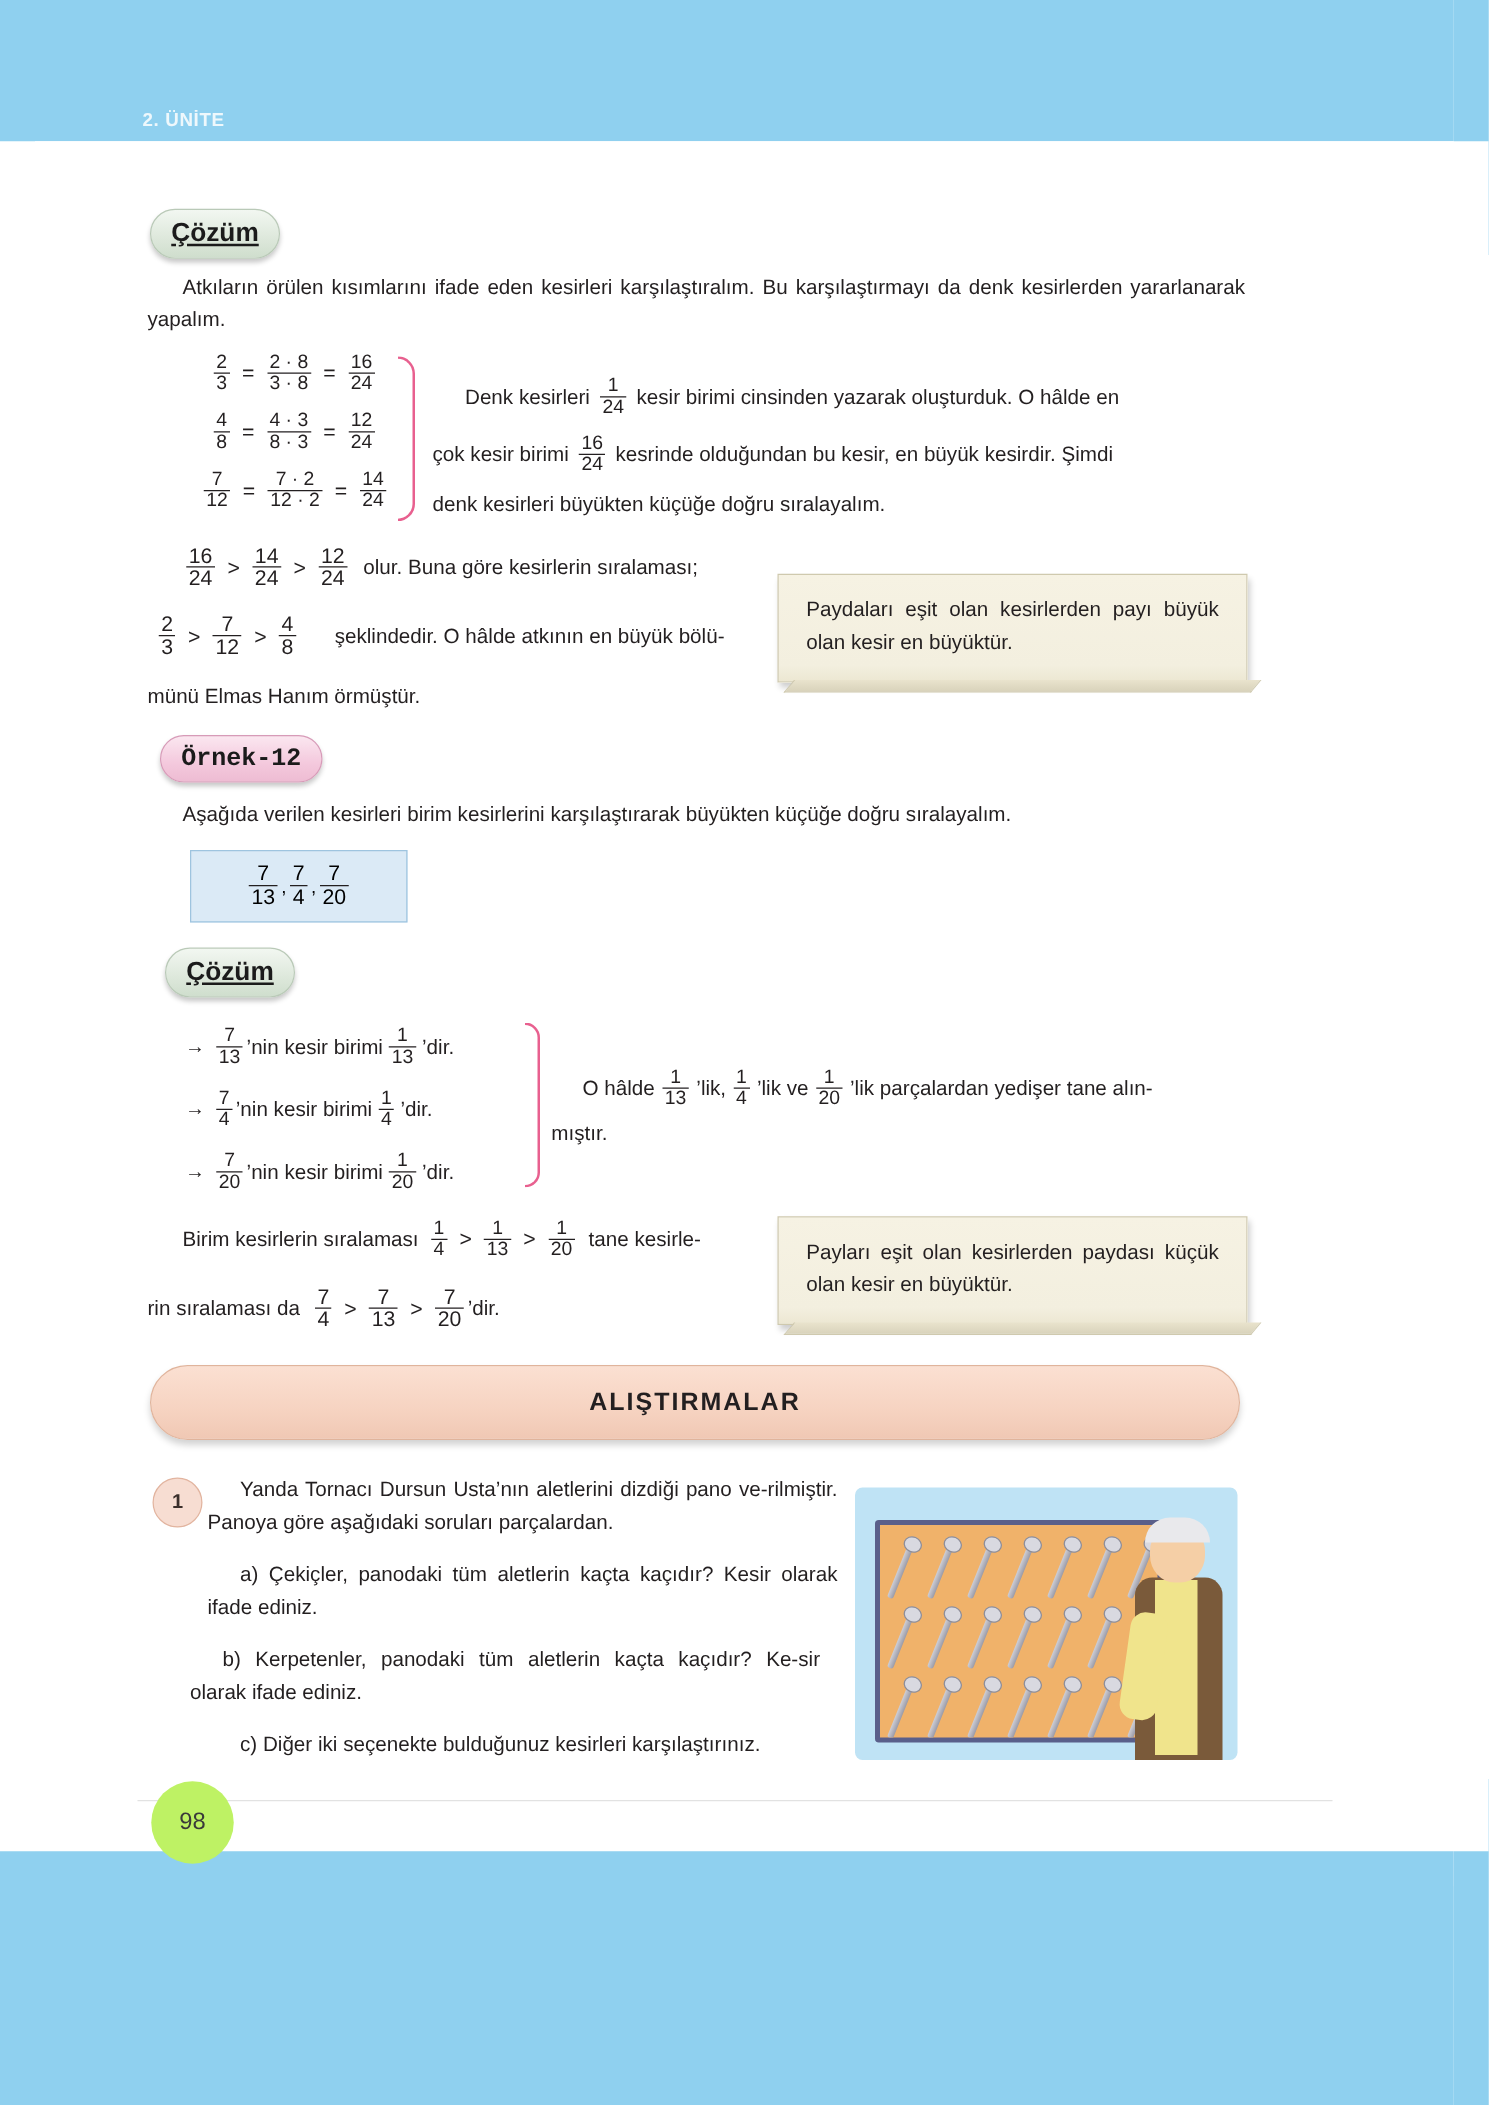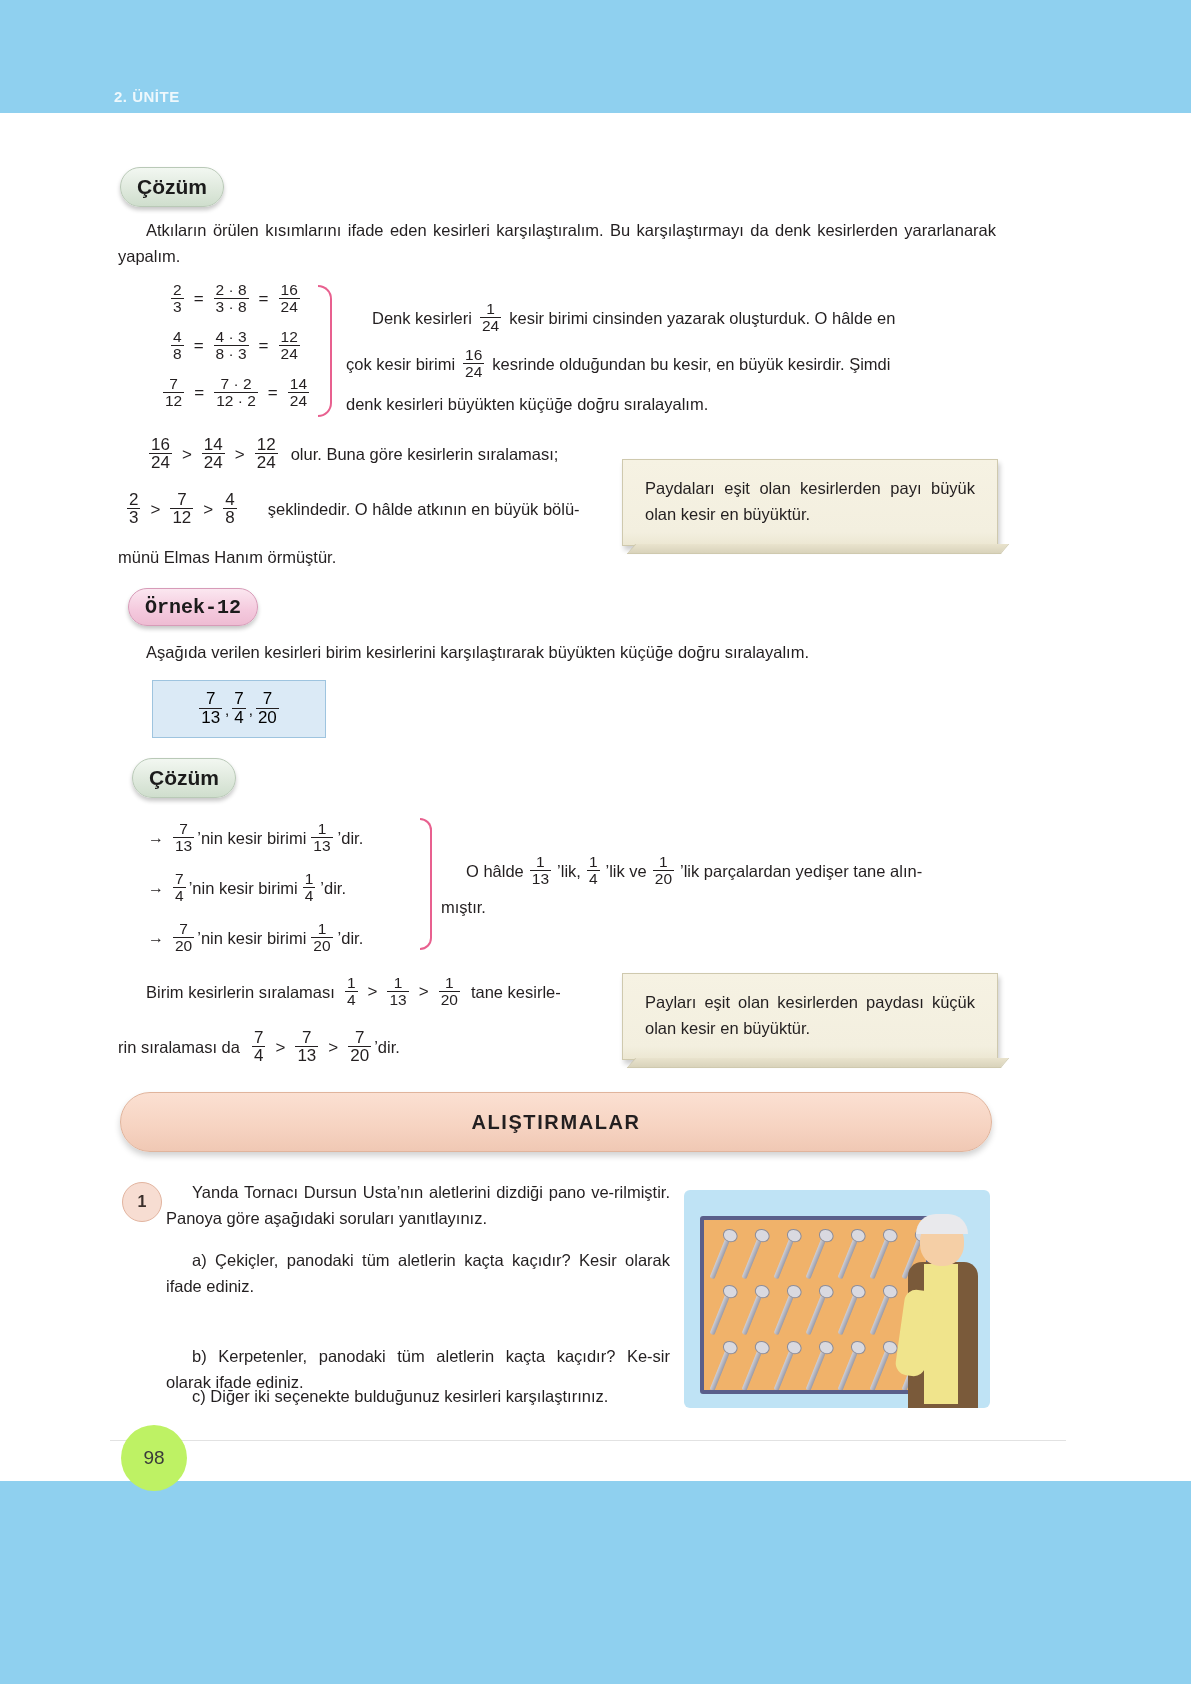--- a/index.html
+++ b/index.html
@@ -50,20 +50,21 @@
     display:inline-flex; align-items:center; justify-content:center;
     border-radius:22px;
     font-weight:bold;
     box-shadow:0 3px 4px rgba(0,0,0,.22);
   }
   .pill-cozum{
     background:linear-gradient(to bottom,#f2f7f1 0%, #dfe9dd 55%, #cfdecd 100%);
     border:1px solid #b9c9b7;
     color:#1b1b1b; font-size:21px;
     padding:0 16px;
+    text-decoration:underline;
   }
   .pill-ornek{
     background:linear-gradient(to bottom,#fbe7f0 0%, #f4c9dd 60%, #eebcd3 100%);
     border:1px solid #d79bb8;
     color:#1b1b1b; font-size:20px;
     padding:0 16px;
   }
 
   
   .txt{ position:absolute; font-size:16.5px; color:#231f20; line-height:1.55; }
@@ -454,25 +455,25 @@
 </div>
 
 <div class="banner" style="left:120px; top:1092px; width:870px; height:58px;">
   <span>ALIŞTIRMALAR</span>
 </div>
 
 <div class="qnum" style="left:122px; top:1182px;">
   <span>1</span>
 </div>
 
-<div class="txt just" style="left:166px; top:1180px; width:504px; text-indent:26px;">Yanda Tornacı Dursun Usta’nın aletlerini dizdiği pano ve-rilmiştir. Panoya göre aşağıdaki soruları yanıtlayınız.</div>
+<div class="txt just" style="left:166px; top:1180px; width:504px; text-indent:26px;">Yanda Tornacı Dursun Usta’nın aletlerini dizdiği pano ve-rilmiştir. Panoya göre aşağıdaki soruları parçalardan.</div>
 
 <div class="txt just" style="left:166px; top:1248px; width:504px; text-indent:26px;">a) Çekiçler, panodaki tüm aletlerin kaçta kaçıdır? Kesir olarak ifade ediniz.</div>
 
-<div class="txt just" style="left:166px; top:1316px; width:504px; text-indent:26px;margin-top:28px;">b) Kerpetenler, panodaki tüm aletlerin kaçta kaçıdır? Ke-sir olarak ifade ediniz.</div>
+<div class="txt just" style="left:152px; top:1316px; width:504px; text-indent:26px;">b) Kerpetenler, panodaki tüm aletlerin kaçta kaçıdır? Ke-sir olarak ifade ediniz.</div>
 
 <div class="txt just" style="left:166px; top:1384px; width:504px; text-indent:26px;">c) Diğer iki seçenekte bulduğunuz kesirleri karşılaştırınız.</div>
 
 <div class="illus" style="left:684px; top:1190px; width:306px; height:218px;">
   <div class="pano">
     <div class="tool" style="left:14px; top:14px;"></div>
     <div class="tool" style="left:46px; top:14px;"></div>
     <div class="tool" style="left:78px; top:14px;"></div>
     <div class="tool" style="left:110px; top:14px;"></div>
     <div class="tool" style="left:142px; top:14px;"></div>

